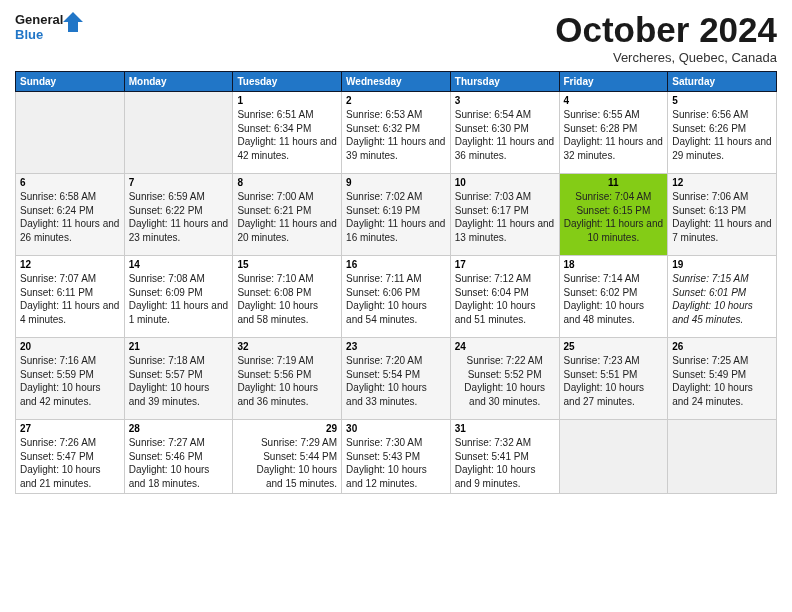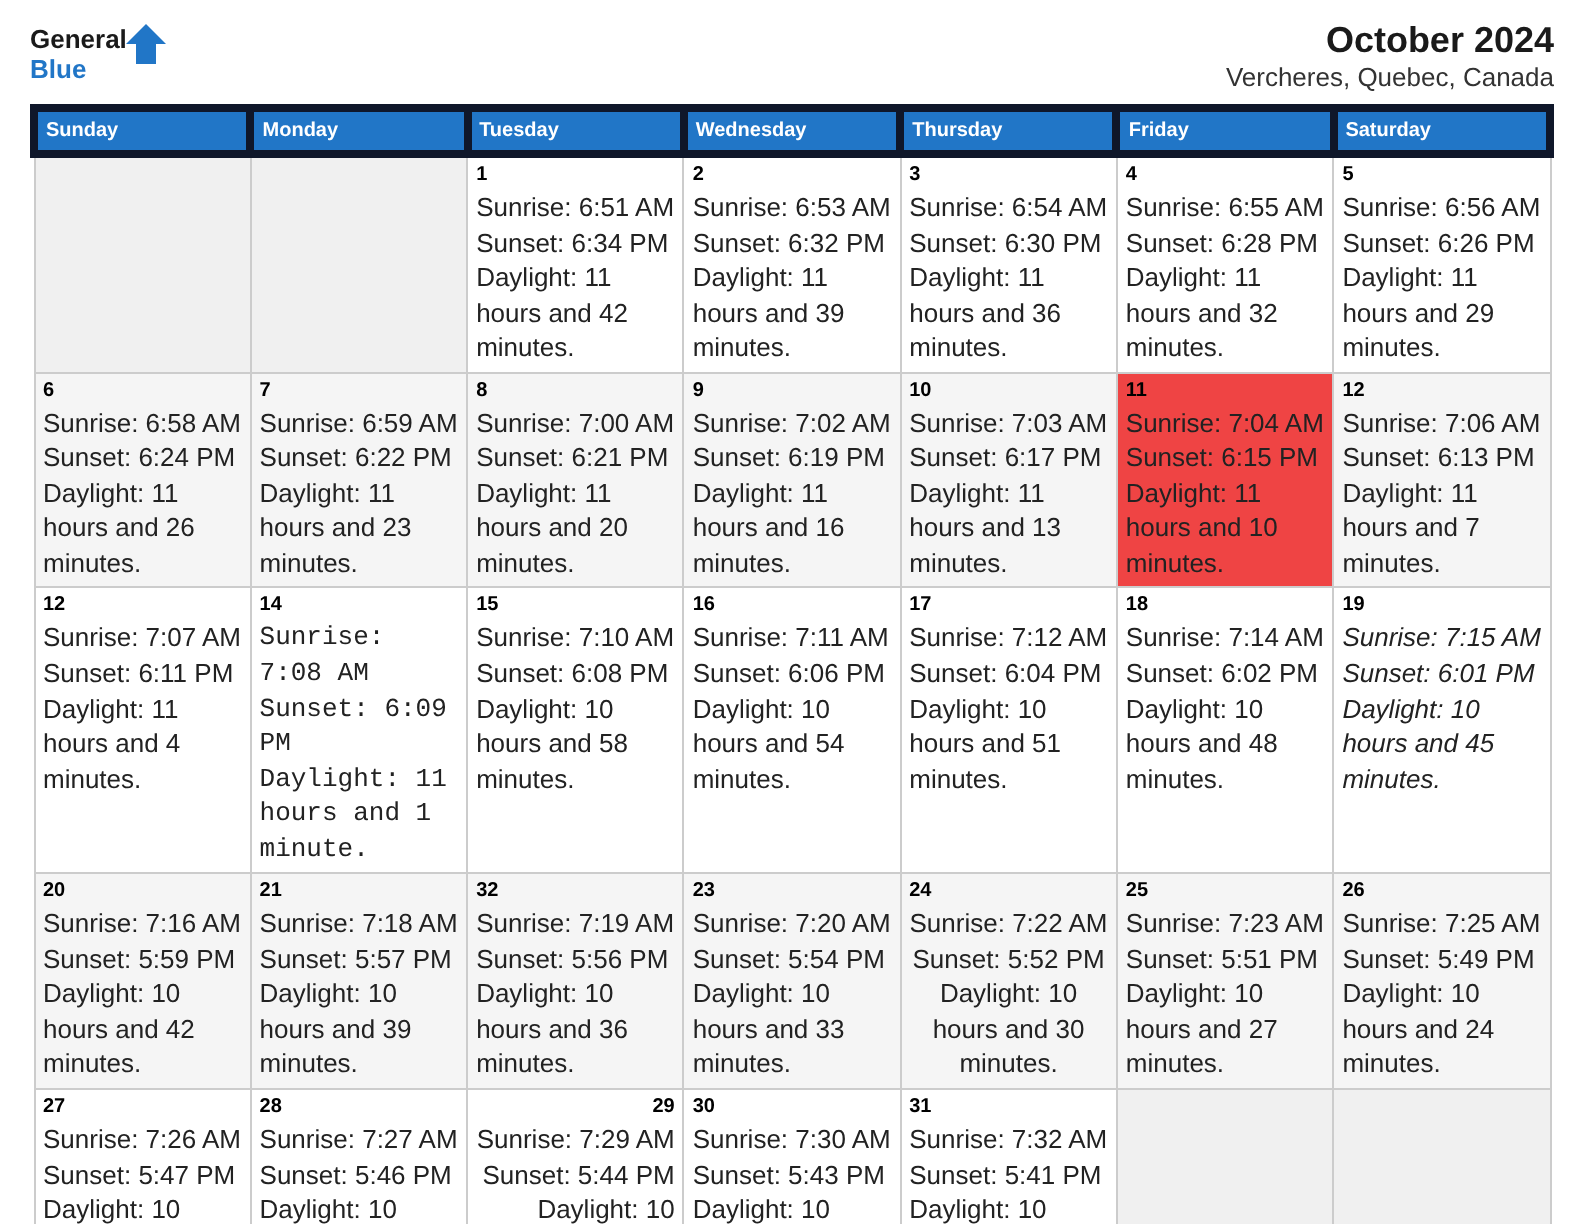--- a/index.html
+++ b/index.html
@@ -23,61 +23,61 @@
     }
     .logo {
       display: flex;
       align-items: center;
       gap: 4px;
     }
     .title-area {
       text-align: right;
     }
     .month-title {
-      font-size: 18px;
+      font-size: 35px;
       font-weight: bold;
       color: #1a1a1a;
     }
     .location {
       font-size: 13px;
       color: #333;
     }
     .calendar-table {
       width: 100%;
       border-collapse: collapse;
       font-size: 9.5px;
     }
     .calendar-table th {
       background-color: #2176c7;
       color: #fff;
       padding: 4px 4px;
       text-align: left;
       font-size: 10px;
       font-weight: bold;
-      border: 4px solid #0f172a;
+      border: 1px solid #0f172a;
     }
     .calendar-table td {
       border: 1px solid #ccc;
       vertical-align: top;
       padding: 3px 4px;
       width: calc(100% / 7);
       height: 82px;
       background: #fff;
     }
     .calendar-table tr:last-child td {
       height: 74px;
     }
     .day-num {
       font-weight: bold;
       font-size: 10px;
       margin-bottom: 2px;
       display: block;
     }
     .day-info {
-      font-size: 13px;
+      font-size: 10px;
       color: #222;
       line-height: 1.35;
     }
     .empty-cell {
       background: #f5f5f5;
     }
   </style>
 </head>
 <body>
 
@@ -167,21 +167,21 @@
             <div class="day-info" style="white-space: pre-line;">Sunrise: 7:02 AM
 Sunset: 6:19 PM
 Daylight: 11 hours and 16 minutes.</div>
           </td>
           <td style="background-color: rgb(245, 245, 245);">
             <span class="day-num">10</span>
             <div class="day-info" style="white-space: pre-line;">Sunrise: 7:03 AM
 Sunset: 6:17 PM
 Daylight: 11 hours and 13 minutes.</div>
           </td>
-          <td style="background-color: #ef4444;">
+          <td style="background-color: #84cc16; text-align: center;">
             <span class="day-num">11</span>
             <div class="day-info" style="white-space: pre-line;">Sunrise: 7:04 AM
 Sunset: 6:15 PM
 Daylight: 11 hours and 10 minutes.</div>
           </td>
           <td style="background-color: rgb(245, 245, 245);">
             <span class="day-num">12</span>
             <div class="day-info" style="white-space: pre-line;">Sunrise: 7:06 AM
 Sunset: 6:13 PM
 Daylight: 11 hours and 7 minutes.</div>
@@ -189,21 +189,21 @@
         </tr>
         <tr>
           <td style="background-color: rgb(255, 255, 255);">
             <span class="day-num">12</span>
             <div class="day-info" style="white-space: pre-line;">Sunrise: 7:07 AM
 Sunset: 6:11 PM
 Daylight: 11 hours and 4 minutes.</div>
           </td>
           <td style="background-color: rgb(255, 255, 255);">
             <span class="day-num">14</span>
-            <div class="day-info" style="white-space: pre-line; font-family: Liberation Mono, monospace;">Sunrise: 7:08 AM
+            <div class="day-info" style="white-space: pre-line;">Sunrise: 7:08 AM
 Sunset: 6:09 PM
 Daylight: 11 hours and 1 minute.</div>
           </td>
           <td style="background-color: rgb(255, 255, 255);">
             <span class="day-num">15</span>
             <div class="day-info" style="white-space: pre-line;">Sunrise: 7:10 AM
 Sunset: 6:08 PM
 Daylight: 10 hours and 58 minutes.</div>
           </td>
           <td style="background-color: rgb(255, 255, 255);">

